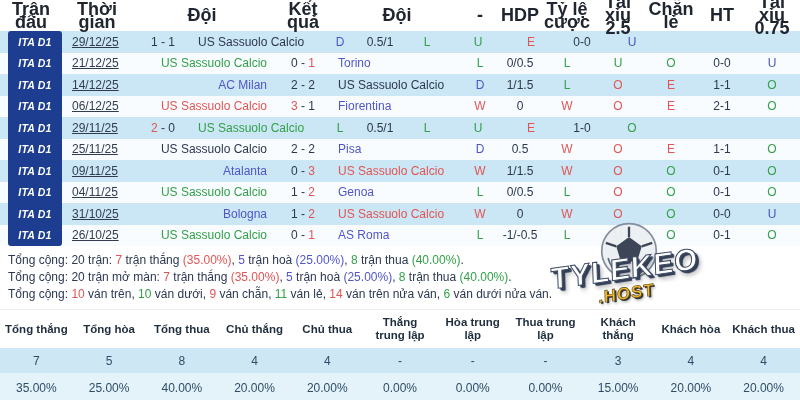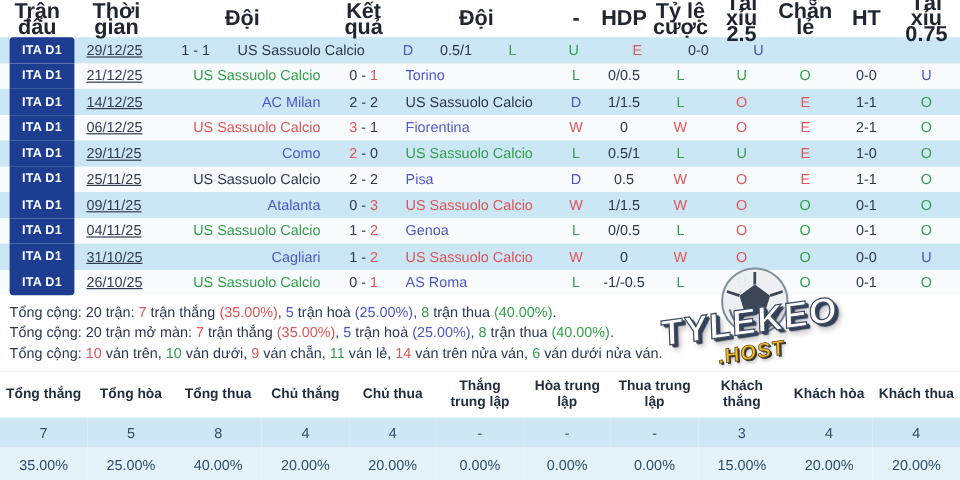--- a/index.html
+++ b/index.html
@@ -12,21 +12,21 @@
   .thead{display:flex;height:31px;align-items:stretch;background:#fff;}
   .hcell{display:flex;align-items:center;justify-content:center;text-align:center;
     font-size:18px;font-weight:bold;color:#20262f;line-height:13px;box-sizing:border-box;}
   .cell{display:flex;align-items:center;justify-content:center;font-size:12px;color:#2c3850;box-sizing:border-box;}
   .c1{width:62px}.c2{width:70px}.c3{width:140px}.c4{width:62px}.c5{width:126px}
   .c6{width:40px}.c7{width:40px}.c8{width:54px}.c9{width:48px}.c10{width:58px}.c11{width:44px}.c12{width:56px}
   .alt0{background:#cbe6f4;}
   .alt1{background:#f9fcfe;}
   .c1.cell{justify-content:flex-start;padding-left:8px;}
   .badge{width:54px;height:100%;background:#1c3d90;color:#ffffff;font-size:10.5px;font-weight:bold;
-    display:flex;align-items:center;justify-content:center;letter-spacing:.2px;}
+    display:flex;align-items:center;justify-content:center;letter-spacing:.2px;font-style:italic;}
   .trow:first-of-type .badge{border-radius:3px 3px 0 0;}
   .trow.last .badge{border-radius:0 0 3px 3px;}
   .c2.cell{justify-content:flex-start;padding-left:10px;color:#323c50;text-decoration:underline;}
   .c3.cell{justify-content:flex-end;padding-right:5px;}
   .c5.cell{justify-content:flex-start;padding-left:4px;}
   .score{white-space:pre;}
   .sep{color:#2c3850;}
 
   
   .c-dark{color:#2c3850}
@@ -171,23 +171,20 @@
       <div class="cell c10 oe v-E">E</div>
       <div class="cell c11 ht">2-1</div>
       <div class="cell c12 ou075 v-O">O</div>
     </div>
 
     <div class="trow alt0">
       <div class="cell c1">
           <div class="badge">ITA D1</div>
         </div>
       <div class="cell c2">29/11/25</div>
-      <div class="cell c3">
-          <span class="c-indigo">Como</span>
-        </div>
       <div class="cell c4 score"><span class="c-red">2</span><span class="sep"> - </span><span class="c-dark">0</span></div>
       <div class="cell c5">
           <span class="c-green">US Sassuolo Calcio</span>
         </div>
       <div class="cell c6 wdl v-L">L</div>
       <div class="cell c7 hdp">0.5/1</div>
       <div class="cell c8 bet v-L">L</div>
       <div class="cell c9 ou25 v-U">U</div>
       <div class="cell c10 oe v-E">E</div>
       <div class="cell c11 ht">1-0</div>
@@ -256,21 +253,21 @@
       <div class="cell c11 ht">0-1</div>
       <div class="cell c12 ou075 v-O">O</div>
     </div>
 
     <div class="trow alt0">
       <div class="cell c1">
           <div class="badge">ITA D1</div>
         </div>
       <div class="cell c2">31/10/25</div>
       <div class="cell c3">
-          <span class="c-indigo">Cagliari</span>
+          <span class="c-indigo">Bologna</span>
         </div>
       <div class="cell c4 score"><span class="c-dark">1</span><span class="sep"> - </span><span class="c-red">2</span></div>
       <div class="cell c5">
           <span class="c-red">US Sassuolo Calcio</span>
         </div>
       <div class="cell c6 wdl v-W">W</div>
       <div class="cell c7 hdp">0</div>
       <div class="cell c8 bet v-W">W</div>
       <div class="cell c9 ou25 v-O">O</div>
       <div class="cell c10 oe v-O">O</div>

